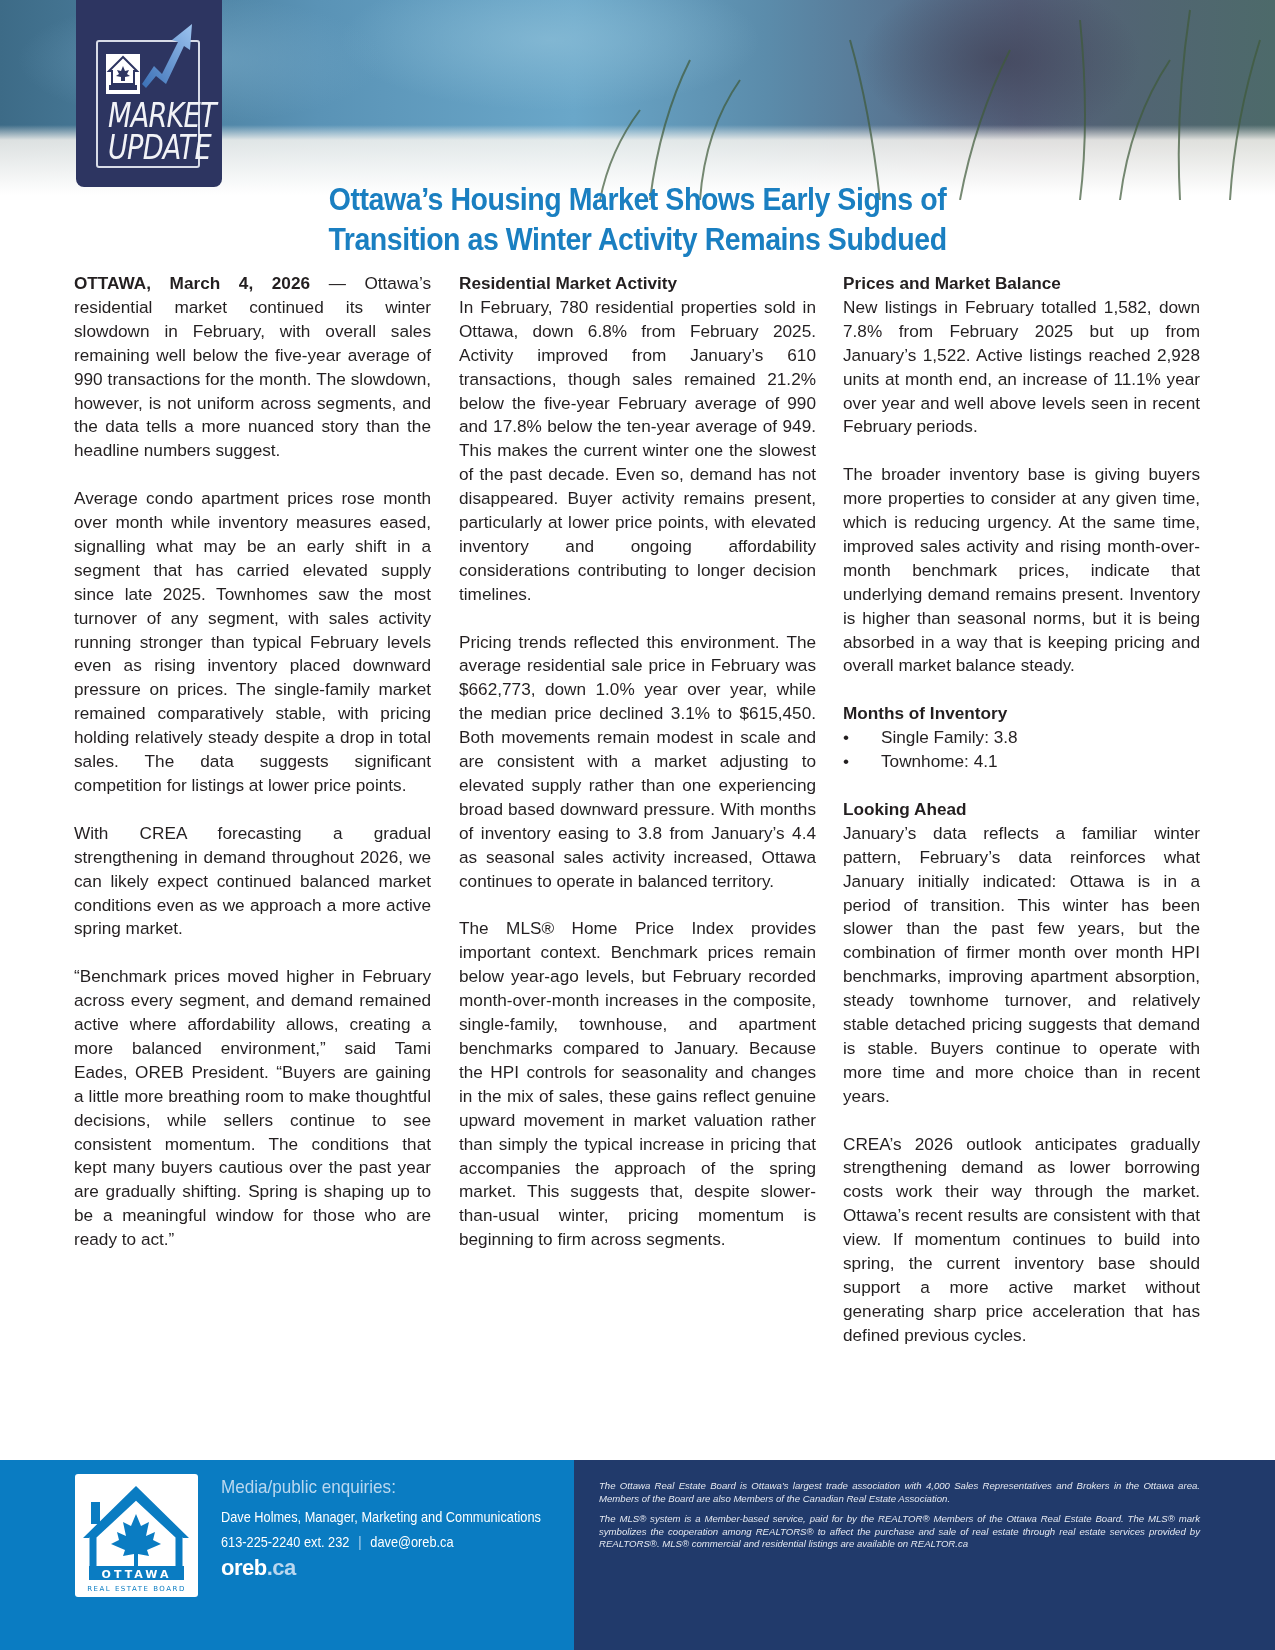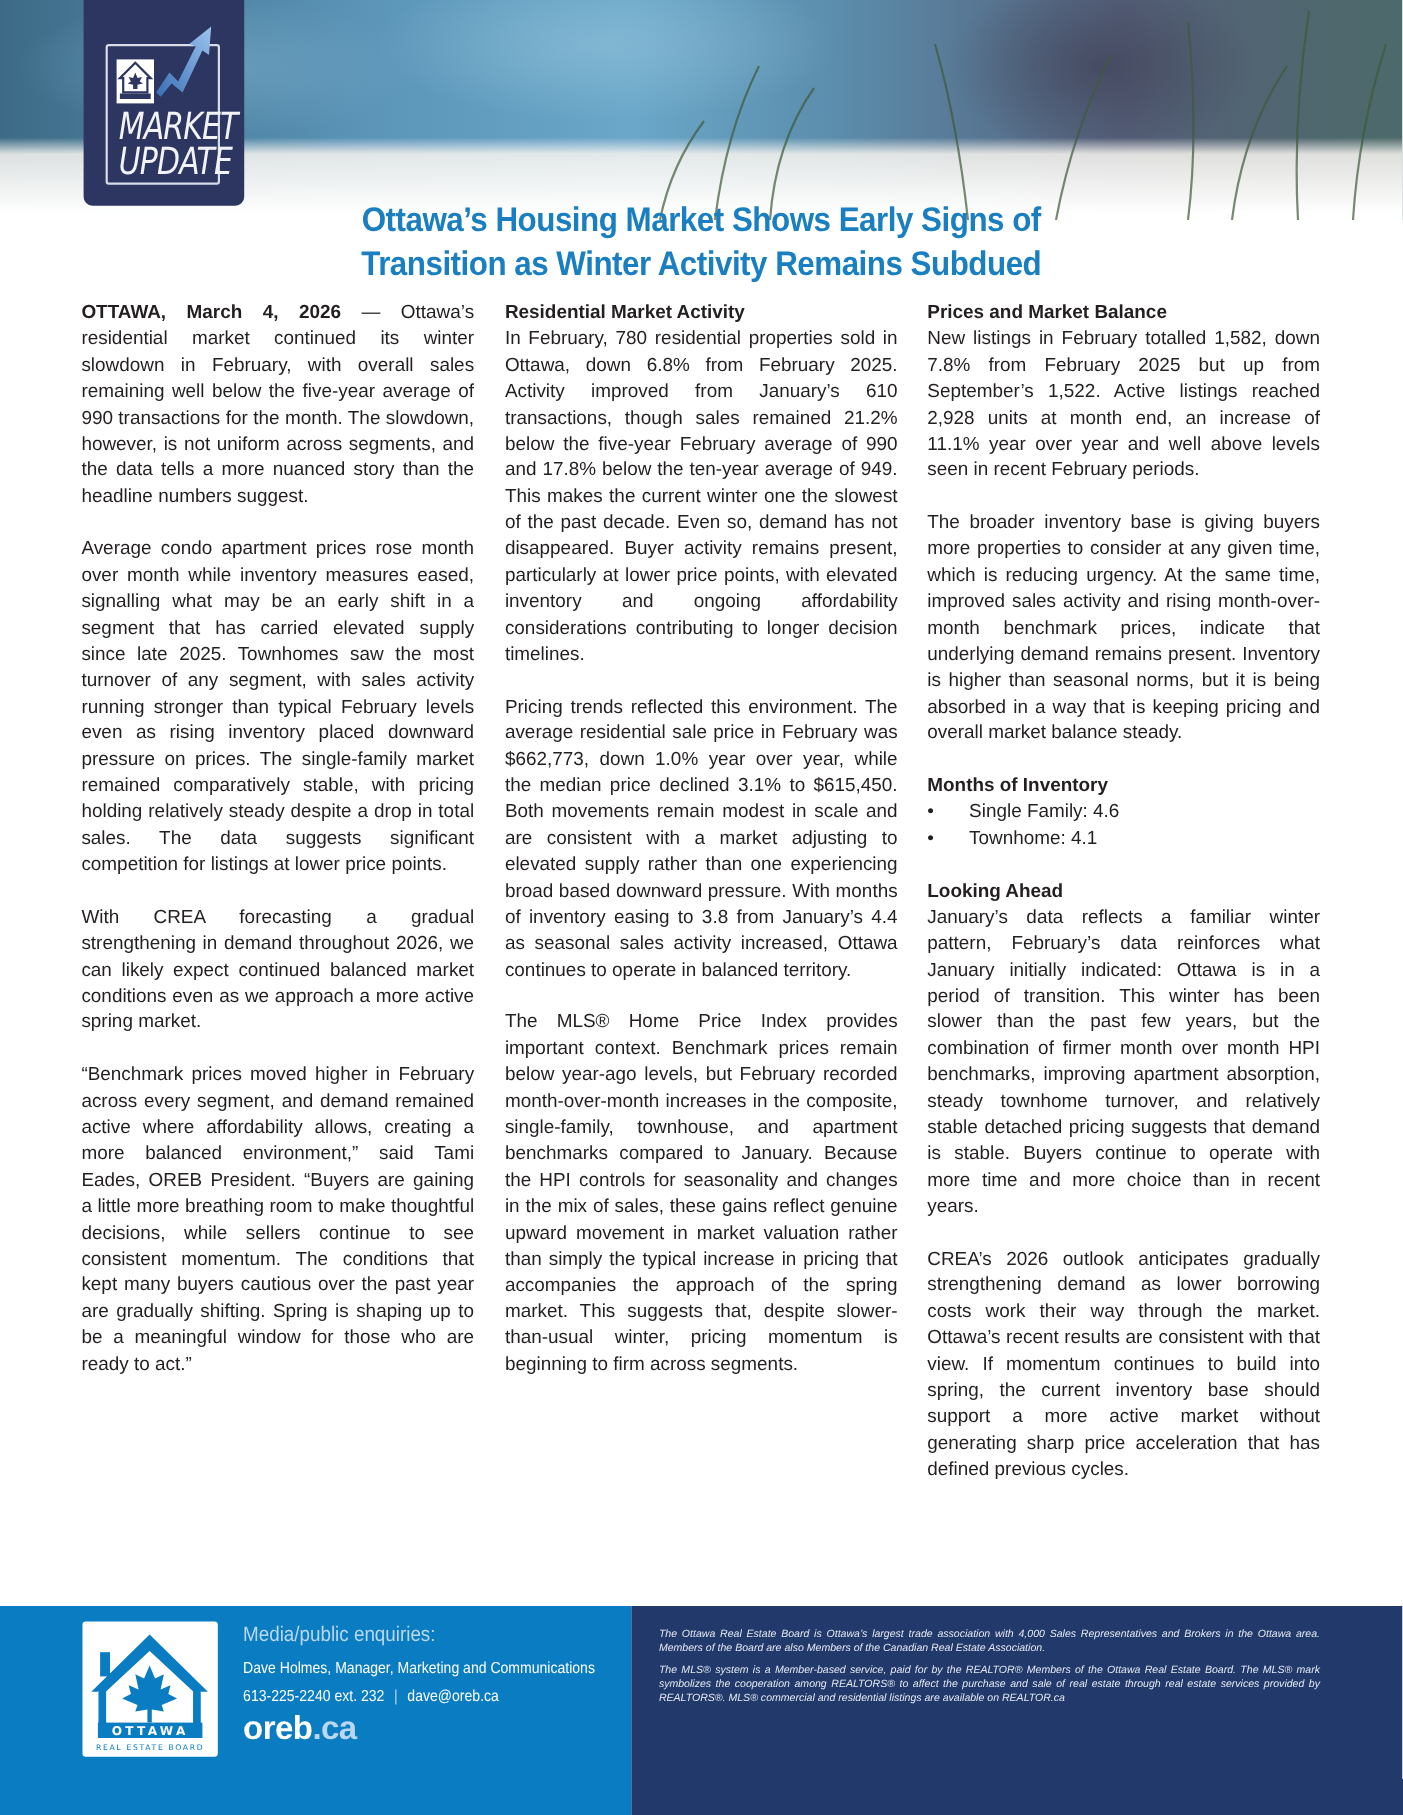--- a/index.html
+++ b/index.html
@@ -79,21 +79,21 @@
       font-size: 19px; transform: scaleX(0.9); transform-origin: left;
     }
     .contact-name, .contact-line {
       position: absolute; left: 221px; color: #ffffff; font-size: 14.5px;
       transform: scaleX(0.88); transform-origin: left; white-space: nowrap;
     }
     .contact-name { top: 1509px; }
     .contact-line { top: 1534px; }
     .contact-line .sep { color: #b9d7ef; margin: 0 10px; }
     .site {
-      position: absolute; left: 221px; top: 1555px; font-size: 30px; font-weight: bold;
+      position: absolute; left: 221px; top: 1555px; font-size: 22px; font-weight: bold;
       color: #ffffff; letter-spacing: -0.5px;
     }
     .site .tld { color: #b9d7ef; }
 
     .legal {
       position: absolute; left: 599px; top: 1480px; width: 601px;
       color: #e4e8f0; font-size: 9.6px; line-height: 12.6px; text-align: justify;
       font-family: "Liberation Sans", sans-serif;
     }
     .legal p { margin-bottom: 8px; }
@@ -153,25 +153,25 @@
 
 <div class="col col2">
   <h3>Residential Market Activity</h3>
   <p>In February, 780 residential properties sold in Ottawa, down 6.8% from February 2025. Activity improved from January’s 610 transactions, though sales remained 21.2% below the five-year February average of 990 and 17.8% below the ten-year average of 949. This makes the current winter one the slowest of the past decade. Even so, demand has not disappeared. Buyer activity remains present, particularly at lower price points, with elevated inventory and ongoing affordability considerations contributing to longer decision timelines.</p>
   <p>Pricing trends reflected this environment. The average residential sale price in February was $662,773, down 1.0% year over year, while the median price declined 3.1% to $615,450. Both movements remain modest in scale and are consistent with a market adjusting to elevated supply rather than one experiencing broad based downward pressure. With months of inventory easing to 3.8 from January’s 4.4 as seasonal sales activity increased, Ottawa continues to operate in balanced territory.</p>
   <p>The MLS® Home Price Index provides important context. Benchmark prices remain below year-ago levels, but February recorded month-over-month increases in the composite, single-family, townhouse, and apartment benchmarks compared to January. Because the HPI controls for seasonality and changes in the mix of sales, these gains reflect genuine upward movement in market valuation rather than simply the typical increase in pricing that accompanies the approach of the spring market. This suggests that, despite slower-than-usual winter, pricing momentum is beginning to firm across segments.</p>
 </div>
 
 <div class="col col3">
   <h3>Prices and Market Balance</h3>
-  <p>New listings in February totalled 1,582, down 7.8% from February 2025 but up from September’s 1,522. Active listings reached 2,928 units at month end, an increase of 11.1% year over year and well above levels seen in recent February periods.</p>
+  <p>New listings in February totalled 1,582, down 7.8% from February 2025 but up from January’s 1,522. Active listings reached 2,928 units at month end, an increase of 11.1% year over year and well above levels seen in recent February periods.</p>
   <p>The broader inventory base is giving buyers more properties to consider at any given time, which is reducing urgency. At the same time, improved sales activity and rising month-over-month benchmark prices, indicate that underlying demand remains present. Inventory is higher than seasonal norms, but it is being absorbed in a way that is keeping pricing and overall market balance steady.</p>
   <h3>Months of Inventory</h3>
   <ul class="bullets">
-    <li>Single Family: 4.6</li>
+    <li>Single Family: 3.8</li>
     <li>Townhome: 4.1</li>
   </ul>
   <h3>Looking Ahead</h3>
   <p>January’s data reflects a familiar winter pattern, February’s data reinforces what January initially indicated: Ottawa is in a period of transition. This winter has been slower than the past few years, but the combination of firmer month over month HPI benchmarks, improving apartment absorption, steady townhome turnover, and relatively stable detached pricing suggests that demand is stable. Buyers continue to operate with more time and more choice than in recent years.</p>
   <p>CREA’s 2026 outlook anticipates gradually strengthening demand as lower borrowing costs work their way through the market. Ottawa’s recent results are consistent with that view. If momentum continues to build into spring, the current inventory base should support a more active market without generating sharp price acceleration that has defined previous cycles.</p>
 </div>
 
 <div class="footer-left"></div>
 <div class="footer-right"></div>
 

